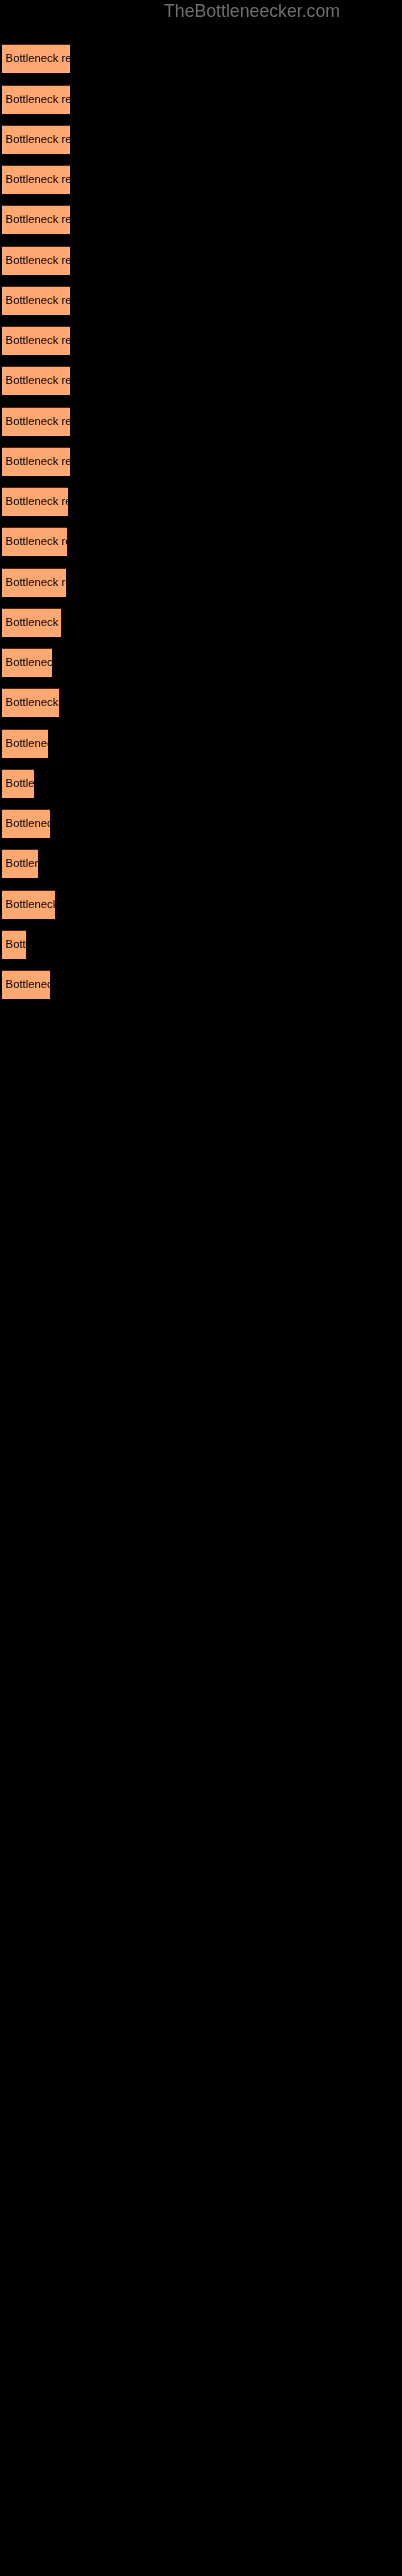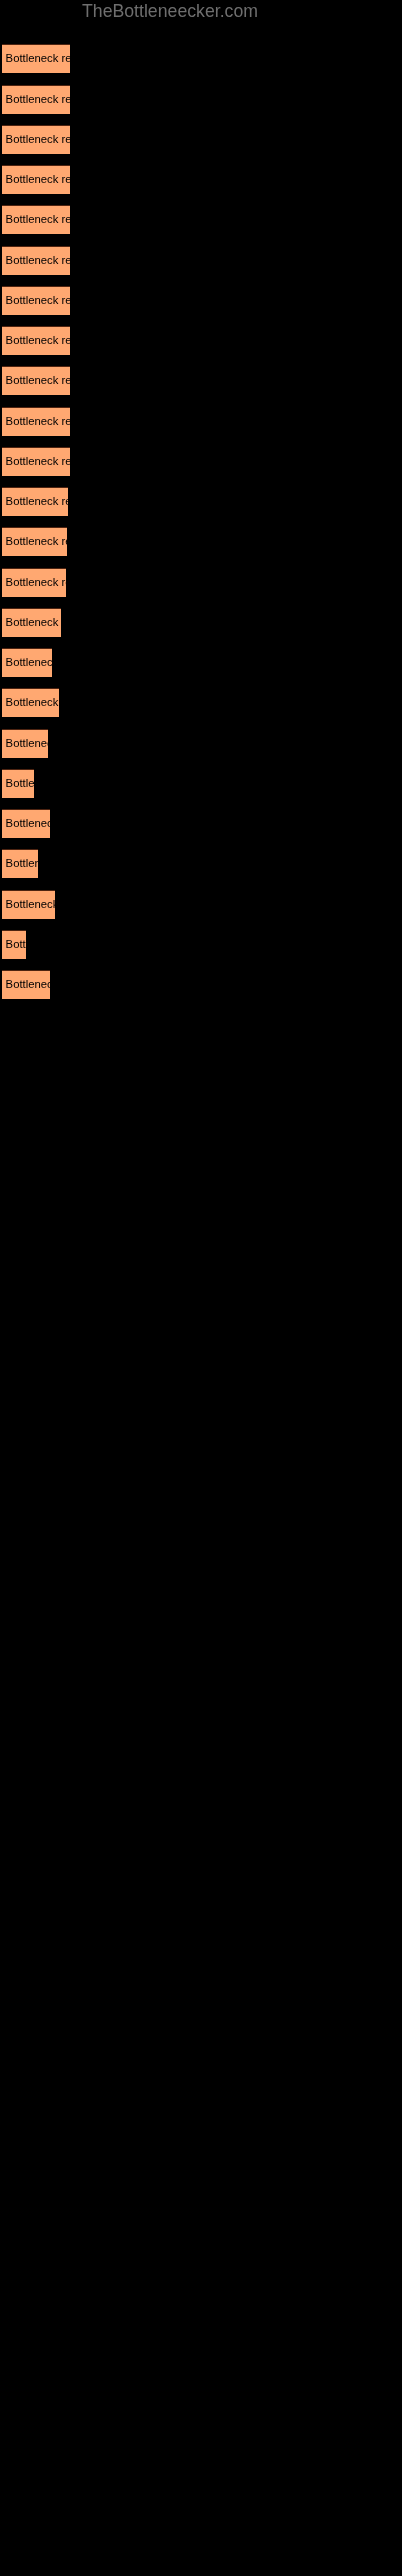--- a/index.html
+++ b/index.html
@@ -14,21 +14,21 @@
     position: relative;
     overflow: hidden;
     font-family: "Liberation Sans", sans-serif;
     background: #000000;
   }
   #watermark {
     position: absolute;
     top: 0px;
     left: 0px;
     width: 344px;
-    text-align: center;
+    text-align: right;
     padding-right: 4px;
     box-sizing: border-box;
     color: #6e6e6e;
     font-size: 17.7px;
     font-family: "Liberation Sans", sans-serif;
     letter-spacing: 0px;
     line-height: 22.5px;
     white-space: nowrap;
     user-select: none;
   }

